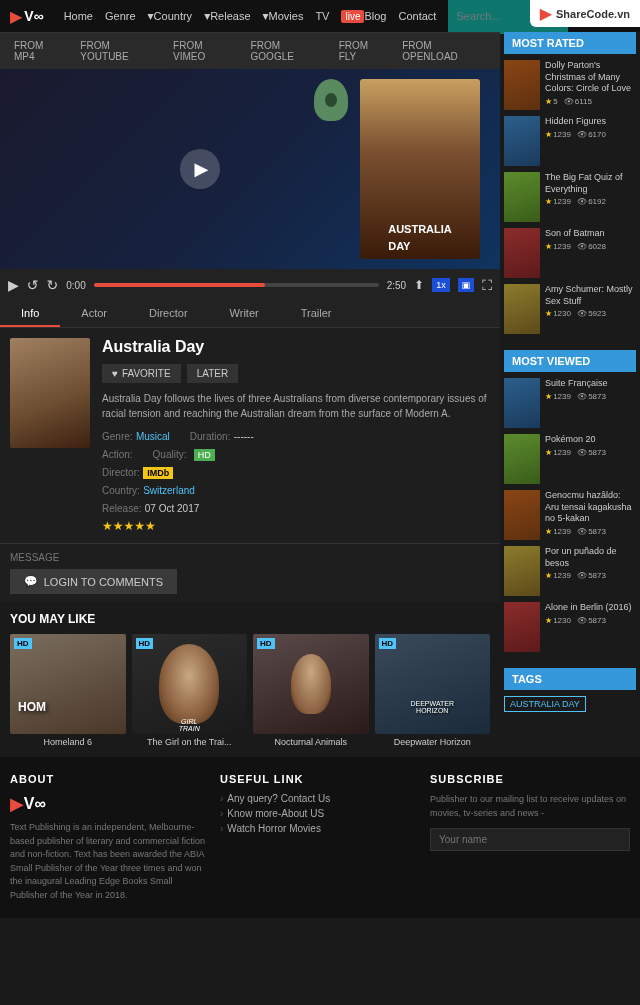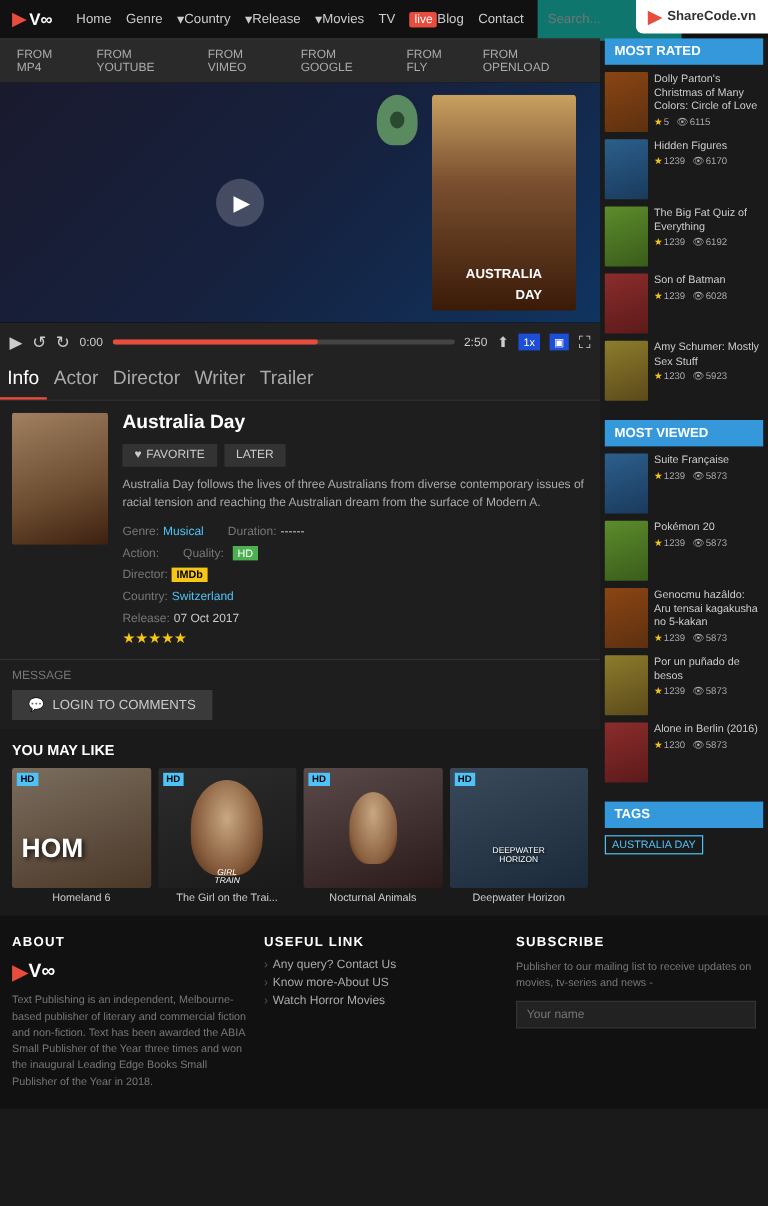--- a/index.html
+++ b/index.html
@@ -36,21 +36,21 @@
     .video-controls { background: #222; padding: 4px 8px; display: flex; align-items: center; gap: 8px; height: 32px; }
     .ctrl-btn { color: #ccc; font-size: 14px; cursor: pointer; background: none; border: none; }
     .progress-bar { flex: 1; height: 4px; background: #444; border-radius: 2px; position: relative; cursor: pointer; }
     .progress-fill { height: 100%; background: #e74c3c; border-radius: 2px; width: 60%; }
     .time-display { color: #ccc; font-size: 10px; white-space: nowrap; }
     .quality-btn { background: #1d4ed8; color: #fff; border: none; font-size: 9px; padding: 2px 4px; cursor: pointer; }
     .fullscreen-btn { color: #ccc; font-size: 14px; cursor: pointer; background: none; border: none; }
 
     
     .info-tabs { display: flex; border-bottom: 1px solid #333; background: #222; }
-    .info-tab { color: #aaa; padding: 6px 6px; font-size: 16px; cursor: pointer; border-bottom: 2px solid transparent; }
+    .info-tab { color: #aaa; padding: 6px 21px; font-size: 11px; cursor: pointer; border-bottom: 2px solid transparent; }
     .info-tab.active { color: #fff; border-bottom-color: #e74c3c; }
 
     
     .movie-details { display: flex; padding: 10px; gap: 12px; background: #1e1e1e; }
     .movie-thumb { width: 80px; height: 110px; background: linear-gradient(180deg, #8B7355 0%, #5D4E37 100%); flex-shrink: 0; border-radius: 2px; display: flex; align-items: flex-end; justify-content: center; overflow: hidden; }
     .movie-thumb-inner { width: 100%; height: 100%; background: linear-gradient(160deg, #a08060 0%, #6b4c30 60%, #3d2010 100%); display: flex; align-items: center; justify-content: center; }
     .movie-info-right { flex: 1; }
     .movie-title { color: #fff; font-size: 16px; font-weight: bold; margin-bottom: 8px; }
     .movie-actions { display: flex; gap: 6px; margin-bottom: 8px; }
     .btn-favorite { background: #333; color: #ccc; border: none; padding: 4px 10px; font-size: 10px; cursor: pointer; display: flex; align-items: center; gap: 4px; }
@@ -120,21 +120,21 @@
     .footer-logo-text { color: #fff; font-weight: bold; font-size: 16px; }
     .footer-text { color: #777; font-size: 9px; line-height: 1.5; }
     .footer-link { color: #aaa; font-size: 10px; display: block; margin-bottom: 4px; text-decoration: none; }
     .footer-link::before { content: '›'; margin-right: 4px; color: #555; }
     .subscribe-text { color: #777; font-size: 9px; line-height: 1.5; margin-bottom: 8px; }
     .subscribe-input { background: #222; border: 1px solid #333; color: #ccc; padding: 5px 8px; font-size: 10px; width: 100%; margin-bottom: 4px; outline: none; }
 
     .relative { position: relative; }
 
     .girl-train-face { position: absolute; top: 10px; left: 50%; transform: translateX(-50%); width: 60px; height: 80px; background: radial-gradient(ellipse at 50% 40%, #c8a882 0%, #8b6040 60%, #4a2a10 100%); border-radius: 50% 50% 40% 40%; }
-    .hom-text { position: absolute; bottom: 20px; left: 8px; color: #fff; font-size: 22px; font-weight: bold; text-shadow: 2px 2px 4px rgba(0,0,0,0.8); }
+    .hom-text { position: absolute; bottom: 20px; left: 8px; color: #fff; font-size: 12px; font-weight: bold; text-shadow: 2px 2px 4px rgba(0,0,0,0.8); }
     .deepwater-text { position: absolute; bottom: 20px; left: 4px; right: 4px; color: #fff; font-size: 7px; text-align: center; text-shadow: 1px 1px 2px rgba(0,0,0,0.9); }
   </style>
 </head>
 <body>
 
 <div style="position: relative;">
 
   <div class="header">
     <div class="logo">
       <span class="logo-play">▶</span>
@@ -173,21 +173,21 @@
         <a href="#" class="source-tab">FROM GOOGLE</a>
         <a href="#" class="source-tab">FROM FLY</a>
         <a href="#" class="source-tab">FROM OPENLOAD</a>
       </div>
 
       <div class="video-wrapper relative">
         <div class="video-poster-bg"></div>
 
         <div class="movie-poster-in-video">
           <div style="width:100%; height:100%; background: linear-gradient(180deg, #c8a060 0%, #7a5030 40%, #3a1a08 100%); display:flex; flex-direction:column; align-items:center; justify-content:flex-end; padding:6px;">
-            <div style="color:#fff; font-size:7px; text-align:right; line-height:1.3;margin-top:44px;">
+            <div style="color:#fff; font-size:7px; text-align:left; line-height:1.3;margin-top:44px;">
               <div style="font-size:11px; font-weight:bold; margin-bottom:2px;">AUSTRALIA</div>
               <div style="font-size:11px; font-weight:bold;">DAY</div>
             </div>
           </div>
         </div>
 
         <div style="position:absolute; top:10px; right:152px; width:34px; height:42px; background:#5a8a60; border-radius:50% 50% 40% 40%; display:flex; align-items:center; justify-content:center;">
           <div style="width:12px; height:14px; background:#2a4a30; border-radius:50%;"></div>
         </div>
 

